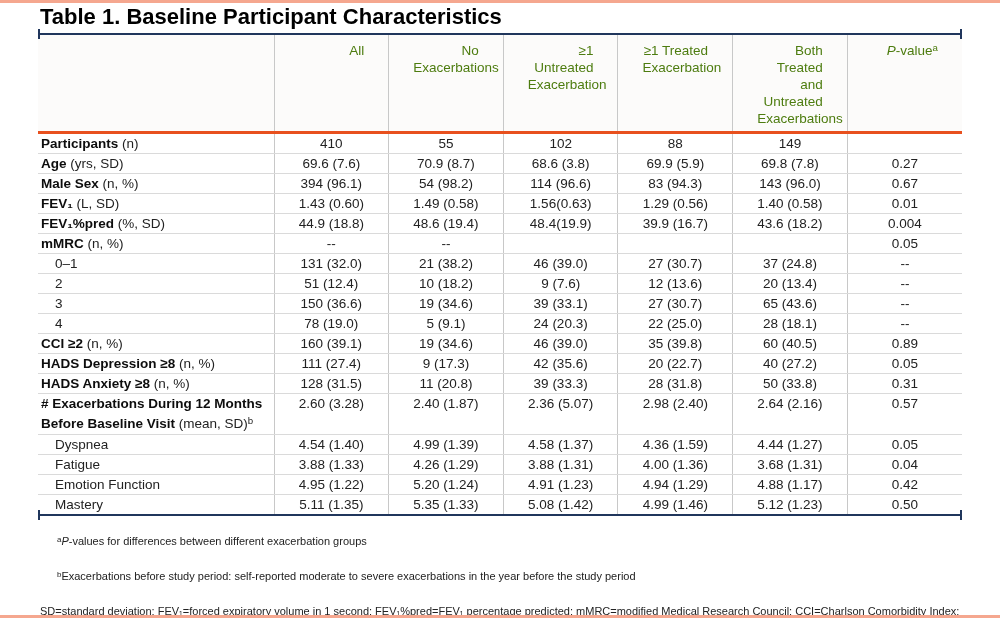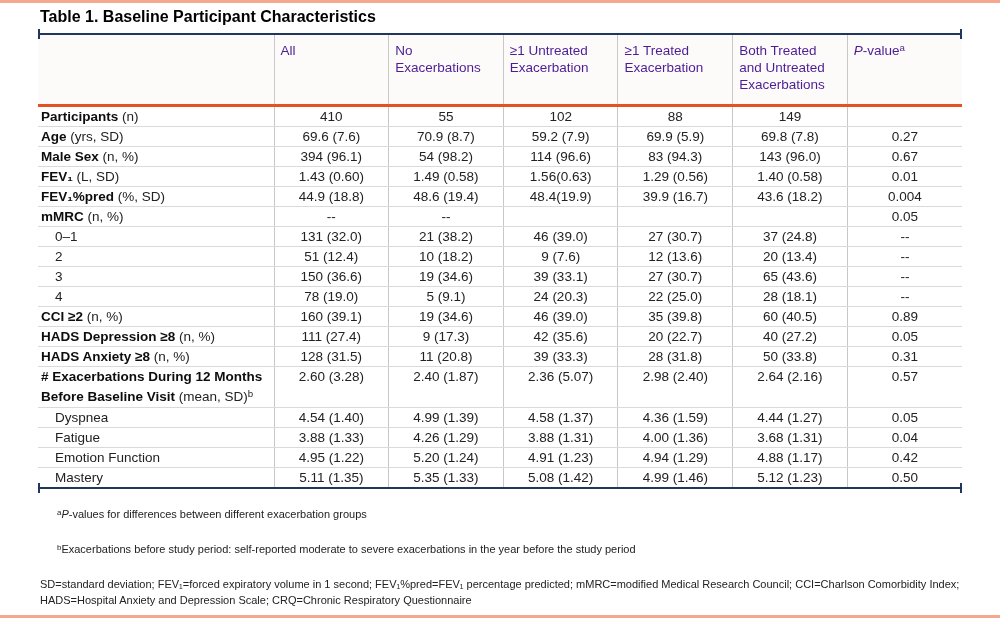--- a/index.html
+++ b/index.html
@@ -15,38 +15,38 @@
   body{
     width:1000px;height:620px;position:relative;overflow:hidden;
     background:#ffffff;color:var(--ink);
     font-family:"Liberation Sans","DejaVu Sans",sans-serif;
   }
   .page-rule{position:absolute;left:0;width:1000px;height:3px;background:var(--salmon);}
   .page-rule.top{top:0;}
   .page-rule.bottom{top:615px;}
 
   .content{position:absolute;left:38px;top:7px;width:924px;}
-  .table-title{font-size:16px;font-weight:bold;color:#000;margin:0 0 6px 2px;line-height:20px;}
+  .table-title{font-size:22px;font-weight:bold;color:#000;margin:0 0 6px 2px;line-height:20px;}
 
   .tframe{position:relative;}
   .tick{position:absolute;width:2px;height:10px;background:var(--navy);}
   .tick.tl{left:0;top:-4px;}
   .tick.tr{right:0;top:-4px;}
   .tick.bl{left:0;bottom:-4px;}
   .tick.br{right:0;bottom:-4px;}
 
   table{
     border-collapse:collapse;table-layout:fixed;width:924px;
     border-top:2px solid var(--navy);border-bottom:2px solid var(--navy);
   }
   col.c-label{width:236px;}
   th{
-    font-weight:normal;vertical-align:top;text-align:left;
-    font-size:13.5px;line-height:17px;color:#4c1d95;
-    height:71px;padding:7px 6px 4px;
+    font-weight:normal;vertical-align:top;text-align:right;
+    font-size:13.5px;line-height:17px;color:#4d7c0f;
+    height:71px;padding:7px 24px 4px;
     border-bottom:3px solid var(--orange);
     background:#fcfbfa;
   }
   th+th,td+td{border-left:1px solid var(--vline);}
   td{
     font-size:13.5px;line-height:19px;color:#222;
     height:20px;padding:0 5px;text-align:center;
     border-bottom:1px solid var(--hline);
   }
   td.label{text-align:left;padding-left:3px;}
@@ -106,21 +106,21 @@
             <td>55</td>
             <td>102</td>
             <td>88</td>
             <td>149</td>
             <td></td>
           </tr>
           <tr>
             <td class="label"><span class="bold">Age</span><span> (yrs, SD)</span></td>
             <td>69.6 (7.6)</td>
             <td>70.9 (8.7)</td>
-            <td>59.2 (7.9)</td>
+            <td>68.6 (3.8)</td>
             <td>69.9 (5.9)</td>
             <td>69.8 (7.8)</td>
             <td>0.27</td>
           </tr>
           <tr>
             <td class="label"><span class="bold">Male Sex</span><span> (n, %)</span></td>
             <td>394 (96.1)</td>
             <td>54 (98.2)</td>
             <td>114 (96.6)</td>
             <td>83 (94.3)</td>

